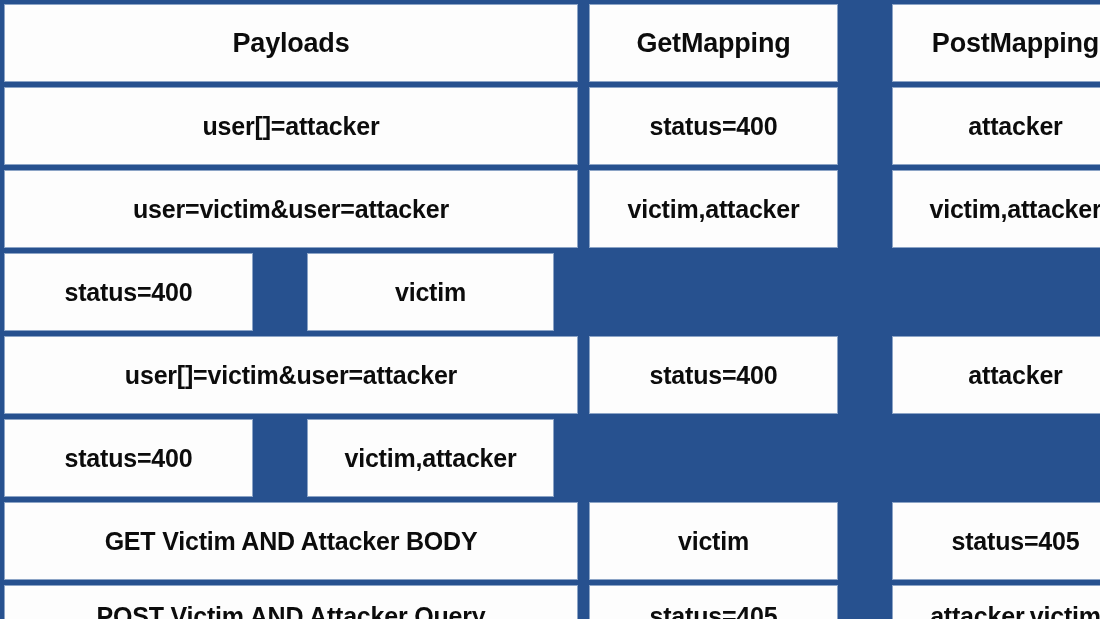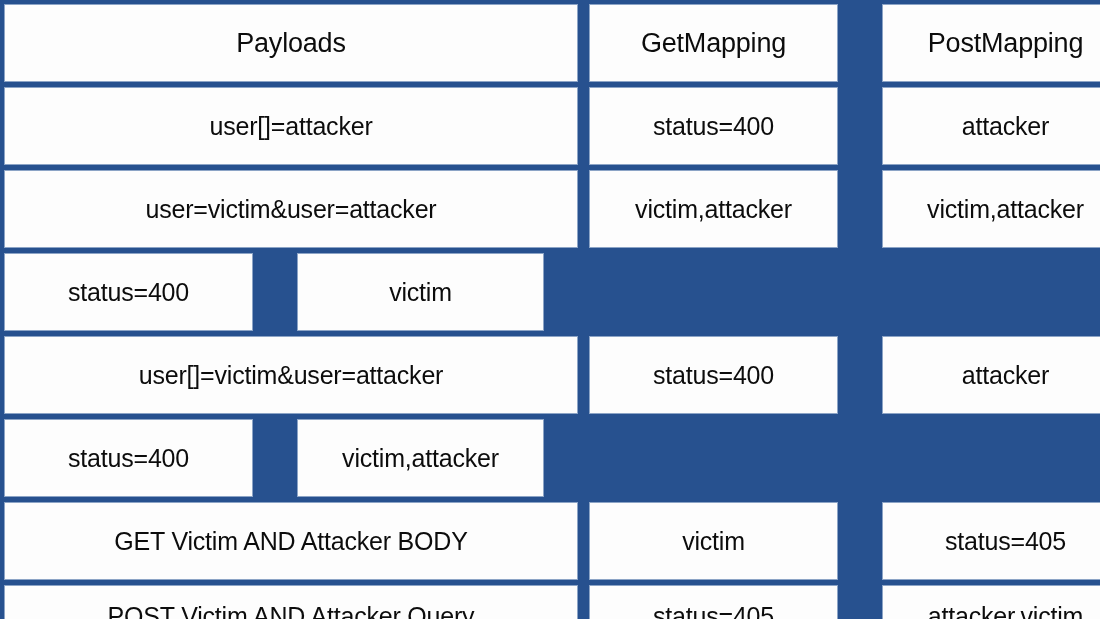--- a/index.html
+++ b/index.html
@@ -39,36 +39,36 @@
 
   .cell {
     background: #fdfdfd;
     border: 1px solid #8ca4c6;
     box-sizing: border-box;
     display: flex;
     align-items: center;
     justify-content: center;
     text-align: center;
     color: #0c0c0c;
-    font-weight: normal;
+    font-weight: bold;
     font-size: 25px;
     line-height: 1.05;
     letter-spacing: -0.2px;
     overflow: hidden;
     white-space: nowrap;
   }
 
   
   .col-payloads {
     flex: 0 0 574px;
     margin-right: 11px;
   }
   .col-get {
     flex: 0 0 249px;
-    margin-right: 16px;
+    margin-right: 26px;
   }
   .col-post {
     flex: 0 0 247px;
     margin-left: 28px;
   }
 
   .header-row .cell {
     font-size: 27px;
   }
 

